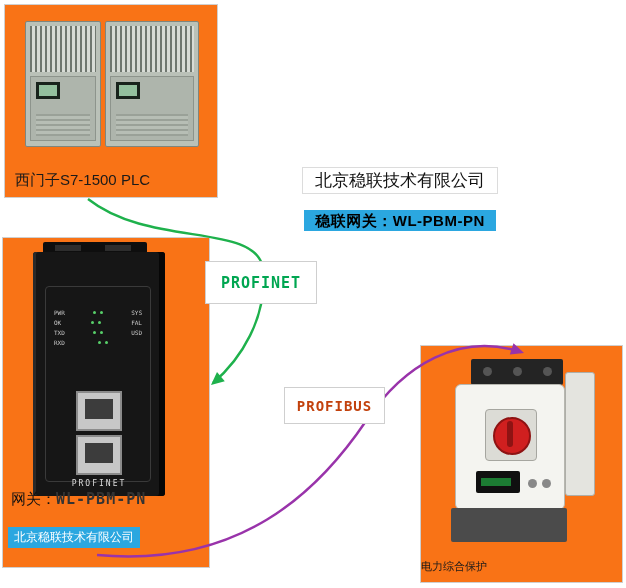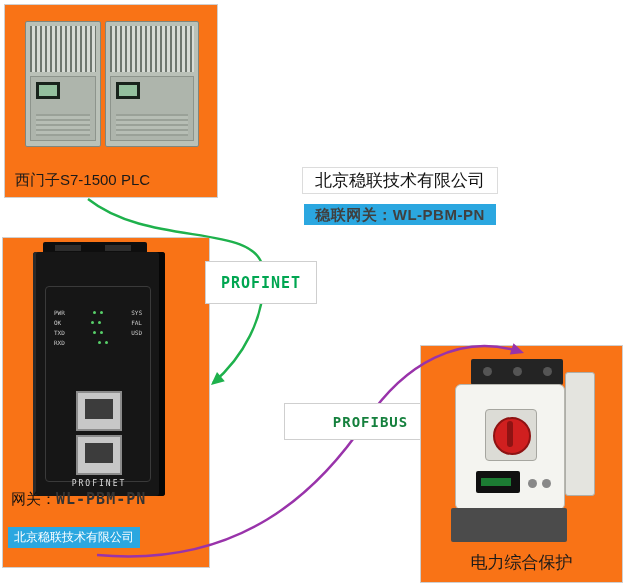--- a/index.html
+++ b/index.html
@@ -24,21 +24,21 @@
   .plc-screen::after { content:""; position:absolute; left:3px; top:3px; right:3px; bottom:3px; background:#93c09e; }
   .plc-vents { position:absolute; left:5px; right:5px; bottom:4px; height:22px;
     background:repeating-linear-gradient(0deg,#9aa198 0 2px,#b7beb5 2px 5px); }
   .plc-label { position:absolute; left:10px; bottom:7px; font-size:15px; color:#1a1a1a; }
 
   
   #company { position:absolute; left:283px; top:167px; width:234px; text-align:center; z-index:1; }
   .company-line { line-height:1; }
   .company-name { display:inline-block; border:1px solid #dcdcdc; background:#fff;
     padding:4px 12px; font-size:17px; color:#111; }
-  .company-badge { display:inline-block; margin-top:10px; background:#2ba7e0; color:#404040;
+  .company-badge { display:inline-block; margin-top:16px; background:#2ba7e0; color:#000000;
     font-weight:bold; font-size:15px; padding:3px 11px; letter-spacing:.5px; }
 
   
   #gateway-panel { left:2px; top:237px; width:206px; height:329px; }
   .gw-top { position:absolute; left:40px; top:4px; width:104px; height:12px; background:#0e0e0e; border-radius:2px; }
   .gw-top span { position:absolute; top:3px; width:26px; height:6px; background:#2d2d2d; }
   .gw-top .slot1 { left:12px; } .gw-top .slot2 { left:62px; }
   .gw-body { position:absolute; left:30px; top:14px; width:132px; height:244px; background:#161616;
     border-radius:3px; box-shadow:inset -6px 0 0 #060606, inset 3px 0 0 #2a2a2a; }
   .gw-face { position:absolute; left:12px; right:14px; top:34px; bottom:14px;
@@ -58,21 +58,21 @@
   .gw-label .model { font-weight:bold; letter-spacing:1px; color:#333;
     font-family:"DejaVu Sans Mono","Liberation Mono",monospace; }
   .gw-badge { position:absolute; left:5px; top:289px; background:#2ba7e0; color:#fff;
     font-size:12px; padding:2px 6px; }
 
   
   .tag { position:absolute; background:#fff; border:1px solid #cfcfcf; display:flex;
     align-items:center; justify-content:center; font-weight:bold; letter-spacing:1px; z-index:3;
     font-family:"DejaVu Sans Mono","Liberation Mono",monospace; }
   #profinet-tag { left:205px; top:261px; width:110px; height:41px; color:#00a651; font-size:15px; }
-  #profibus-tag { left:284px; top:403px; width:99px; height:35px; color:#15803d; font-size:14px;padding-left:36px; }
+  #profibus-tag { left:284px; top:387px; width:99px; height:35px; color:#c2410c; font-size:14px; }
 
   
   #protection-panel { left:420px; top:345px; width:201px; height:236px; }
   .prot-terminal { position:absolute; left:50px; top:13px; width:92px; height:26px; background:#242424; border-radius:2px; }
   .prot-terminal span { position:absolute; top:8px; width:9px; height:9px; border-radius:50%; background:#555; }
   .prot-side { position:absolute; left:144px; top:26px; width:28px; height:122px;
     background:#e4e4df; border:1px solid #aeaea8; border-radius:3px; }
   .prot-body { position:absolute; left:34px; top:38px; width:108px; height:124px;
     background:#f4f4f0; border:1px solid #b7b7b0; border-radius:6px; }
   .prot-mount { position:absolute; left:29px; top:24px; width:50px; height:50px;
@@ -80,21 +80,21 @@
   .prot-knob { position:absolute; left:7px; top:7px; width:34px; height:34px;
     background:#d01f1f; border:2px solid #8e1313; border-radius:50%; }
   .prot-knob::after { content:""; position:absolute; left:12px; top:2px; width:6px; height:26px;
     background:#8e1313; border-radius:3px; }
   .prot-display { position:absolute; left:20px; top:86px; width:44px; height:22px; background:#101010; border-radius:2px; }
   .prot-display::after { content:""; position:absolute; left:5px; top:7px; width:30px; height:8px;
     background:#1f8f3a; opacity:.85; }
   .prot-btn { position:absolute; top:94px; width:9px; height:9px; border-radius:50%; background:#888; }
   #prot-btn-1 { left:72px; } #prot-btn-2 { left:86px; }
   .prot-base { position:absolute; left:30px; top:162px; width:116px; height:34px; background:#4b4b4b; border-radius:2px; }
-  .prot-label { position:absolute; left:0; right:0; bottom:8px; text-align:center; font-size:17px; color:#1a1a1a; }
+  .prot-label { position:absolute; left:0; right:0; bottom:8px; font-size:11px; color:#1a1a1a; }
 
   
   .arrows { position:absolute; left:0; top:0; z-index:2; pointer-events:none; }
 </style>
 </head>
 <body>
 
 <div class="canvas">
 
   <div class="panel" id="plc-panel">

